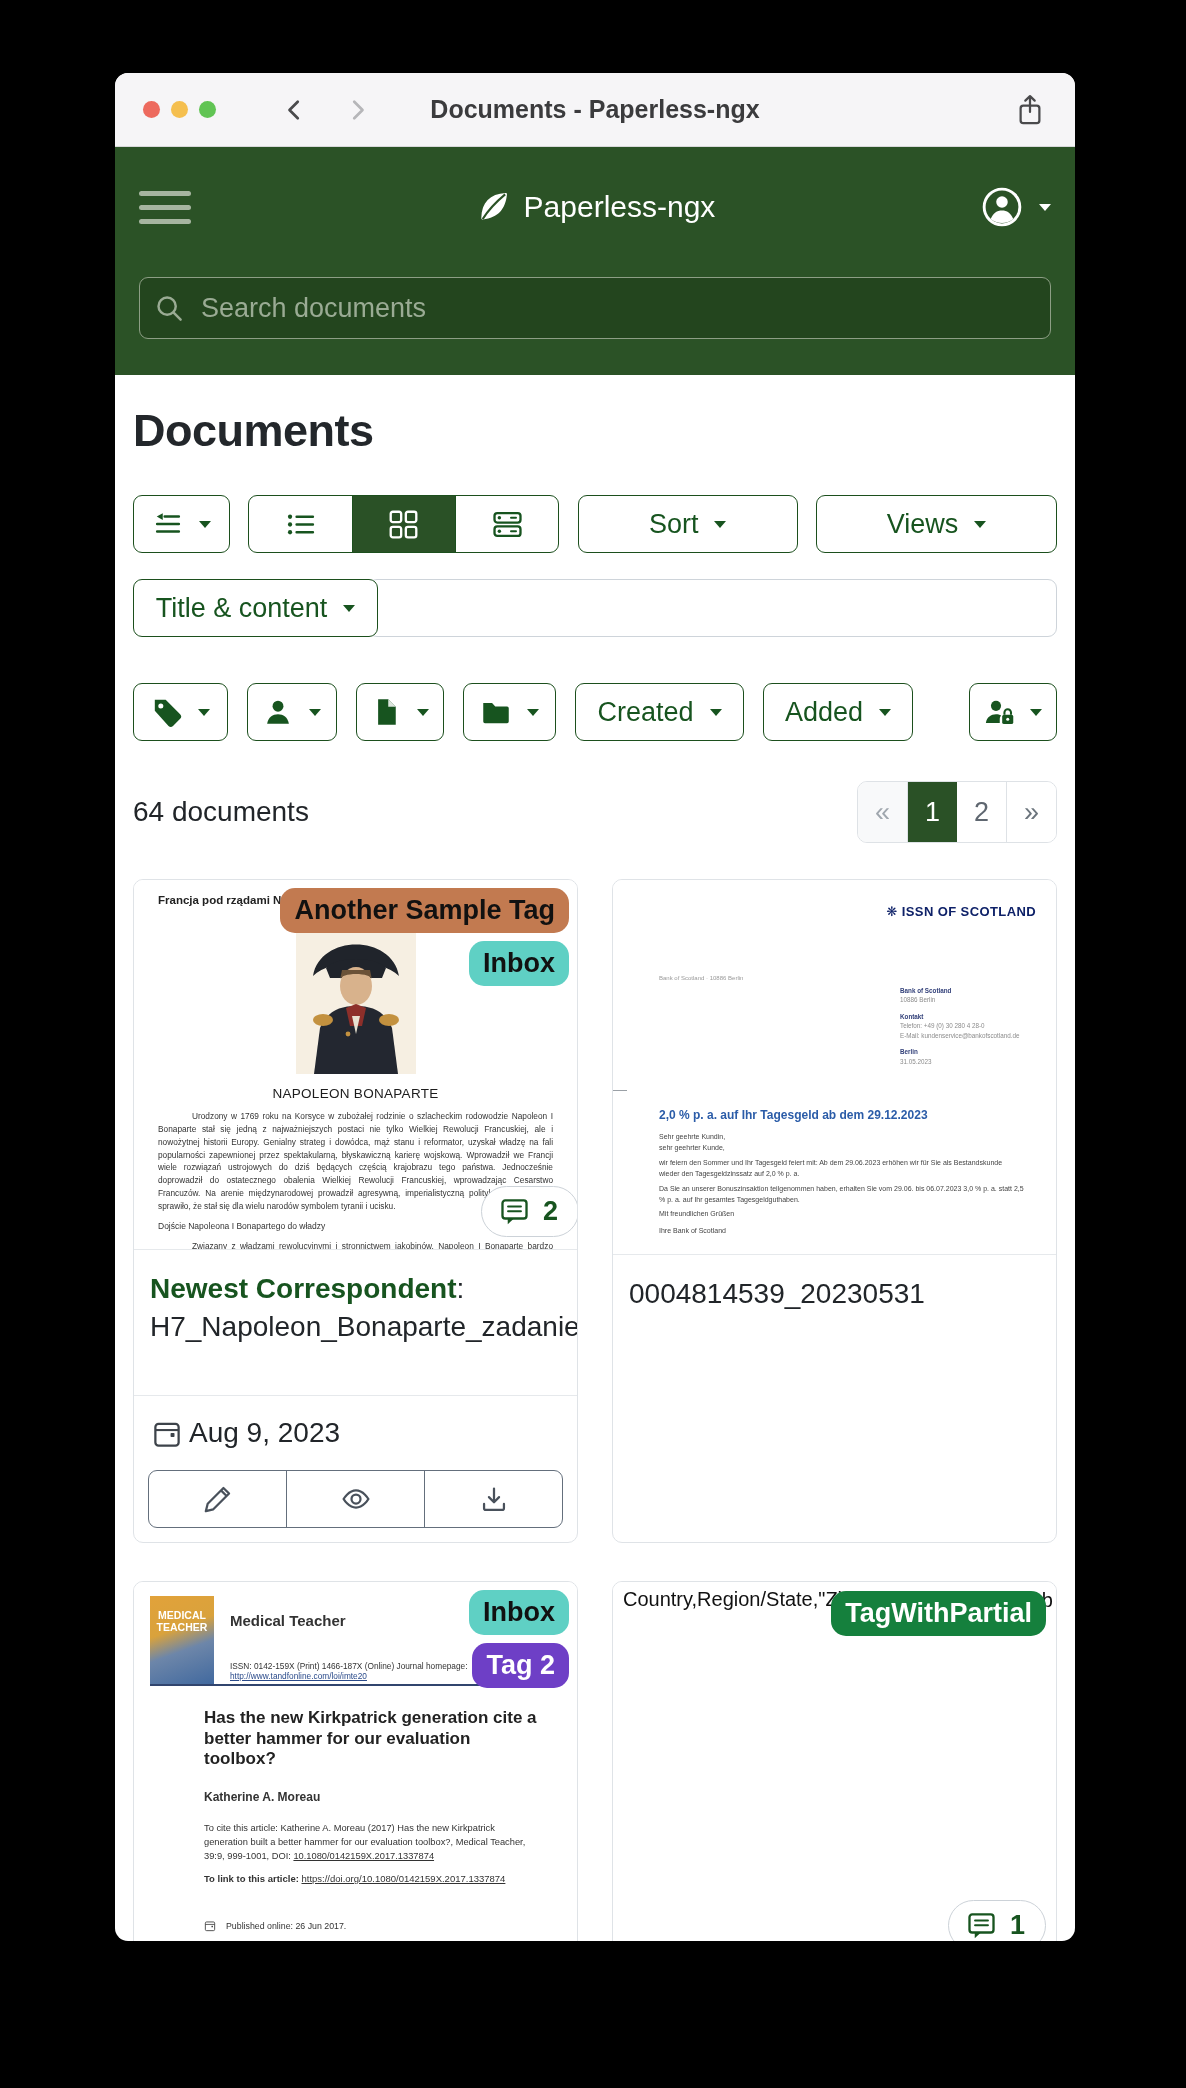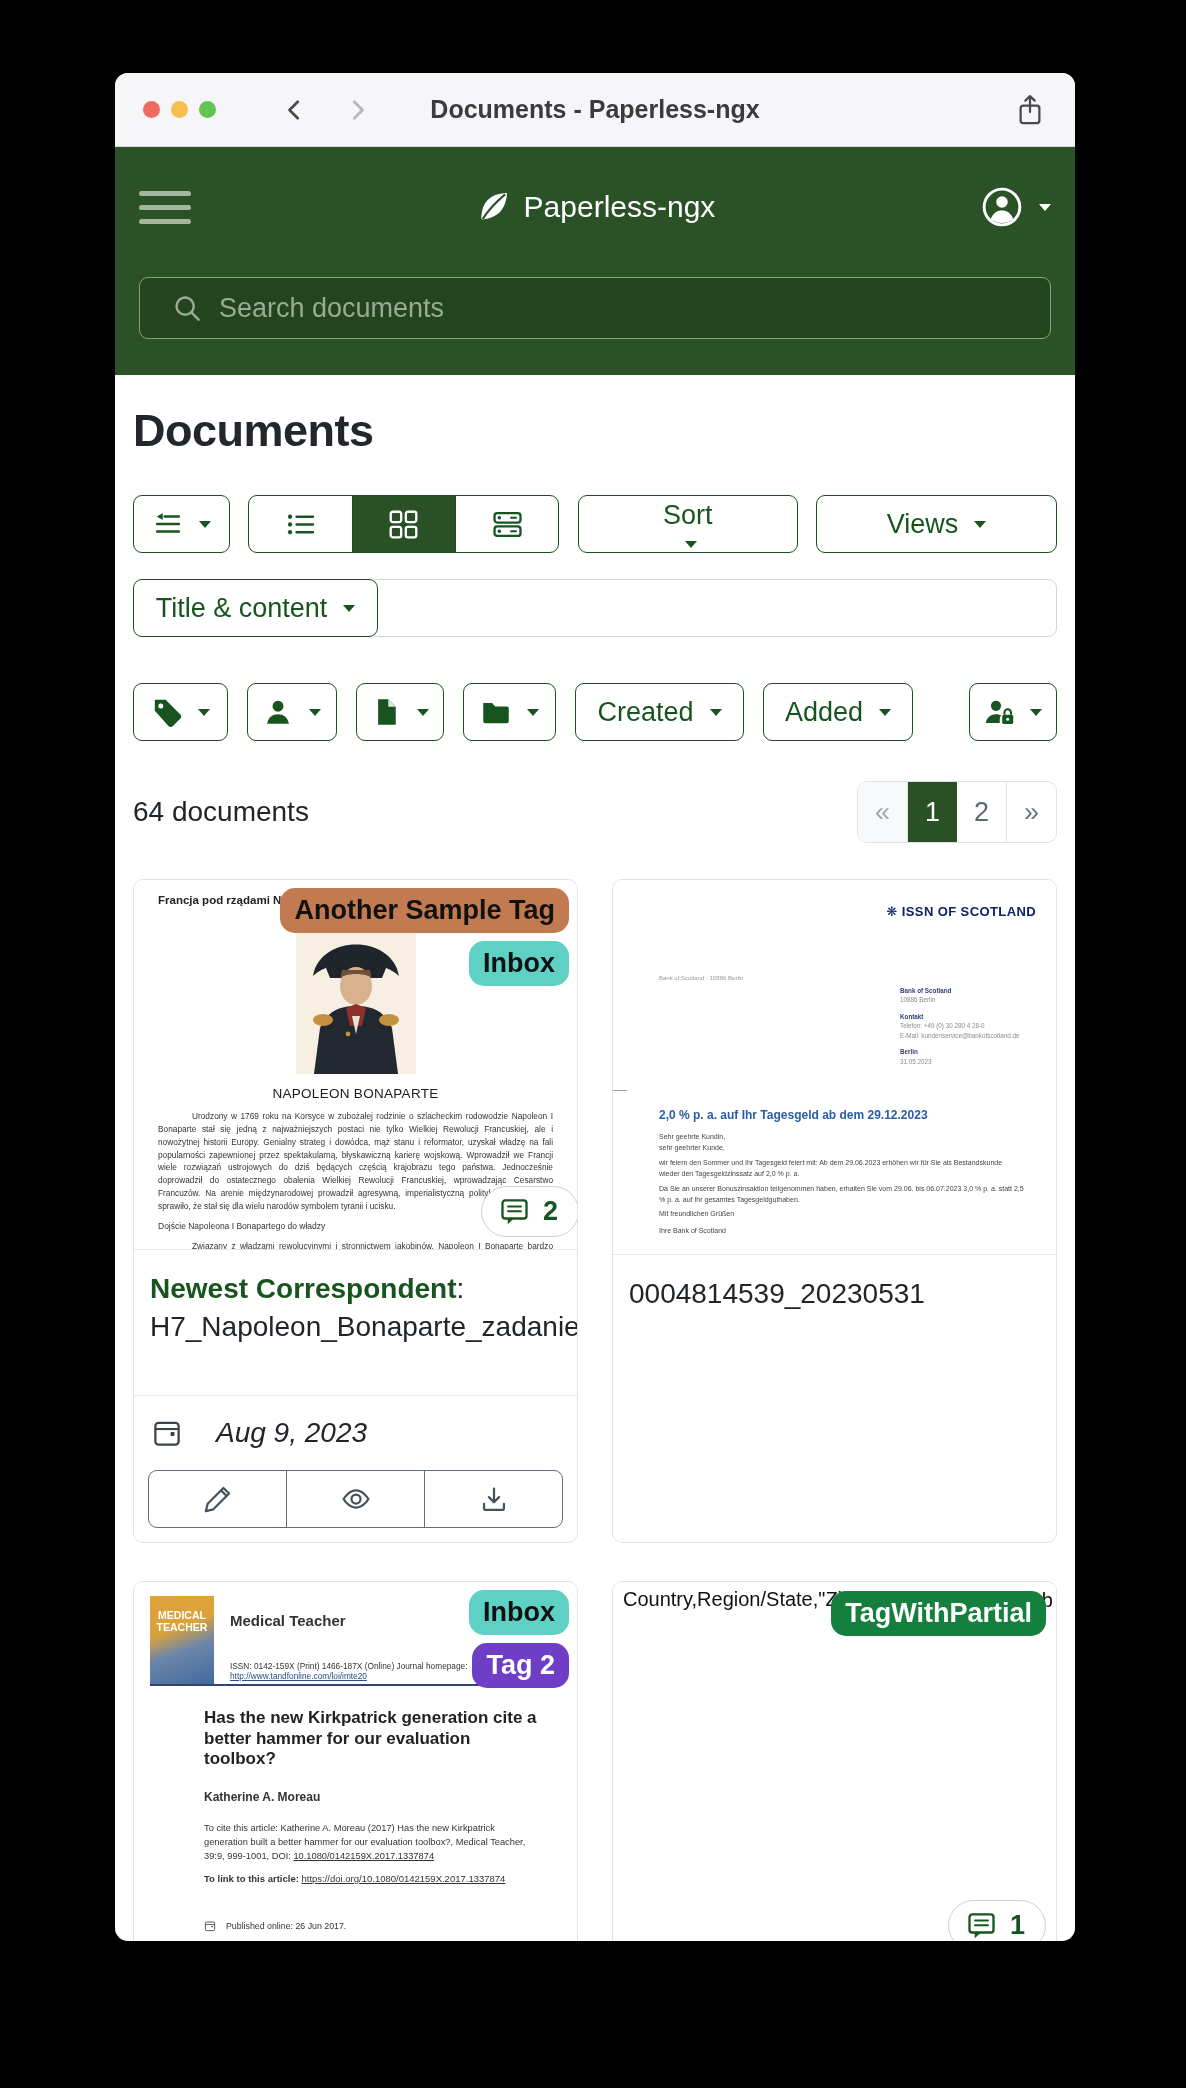--- a/index.html
+++ b/index.html
@@ -25,39 +25,39 @@
   .hamburger span{display:block;height:5px;border-radius:3px;background:#a6b5a0;margin:0 0 9px;}
   .hamburger span:last-child{margin-bottom:0;}
   .brand{position:absolute;left:0;right:0;display:flex;justify-content:center;align-items:center;gap:13px;pointer-events:none;}
   .brand svg{width:36px;height:36px;}
   .brand-name{color:#fff;font-size:30px;}
   .account{margin-left:auto;display:flex;align-items:center;gap:10px;color:#fff;z-index:2;}
   .account svg{width:42px;height:42px;}
   .cr{display:inline-block;width:0;height:0;border-left:6px solid transparent;border-right:6px solid transparent;
     border-top:7px solid currentColor;margin-left:6px;vertical-align:middle;}
   .searchbox{margin-top:46px;height:62px;background:#23451e;border:1px solid #8d9e85;border-radius:9px;
-    display:flex;align-items:center;gap:15px;padding:0 32px;box-sizing:border-box;}
+    display:flex;align-items:center;gap:15px;padding:0 14px;box-sizing:border-box;}
   .searchbox svg{width:30px;height:30px;color:#9aab94;flex:none;}
   .searchbox input{background:transparent;border:none;outline:none;color:#cfdac9;font-size:27px;width:100%;
     font-family:inherit;}
   .searchbox input::placeholder{color:#9aab94;}
   
   .content{padding:0 18px;}
   h1.page-title{margin:30px 0 0;font-size:45px;font-weight:600;color:#23272b;letter-spacing:-.5px;}
   .btn{border:1.5px solid #1c4f1d;border-radius:9px;color:#17541f;background:#fff;display:flex;
     align-items:center;justify-content:center;gap:10px;font-size:27px;box-sizing:border-box;cursor:pointer;}
   .btn svg{width:30px;height:30px;}
   .toolbar{margin-top:38px;display:flex;justify-content:space-between;height:58px;}
   .sel-btn{width:97px;}
   .view-group{width:309px;display:flex;border:1.5px solid #1c4f1d;border-radius:9px;overflow:hidden;}
   .vg-seg{flex:1;display:flex;align-items:center;justify-content:center;color:#17541f;cursor:pointer;}
   .vg-seg + .vg-seg{border-left:1.5px solid #1c4f1d;}
   .vg-seg.active{background:#2a5126;color:#fff;}
   .vg-seg svg{width:31px;height:31px;}
-  .sort-btn{width:220px;flex-direction:column;}
+  .sort-btn{width:220px;}
   .views-btn{width:241px;}
   .field-row{margin-top:26px;display:flex;height:58px;}
   .field-btn{width:245px;z-index:2;flex:none;}
   .field-input{flex:1;margin-left:-10px;border:1px solid #ced4da;border-radius:9px;padding:0 14px 0 24px;
     font-size:27px;color:#212529;outline:none;font-family:inherit;}
   .filter-row{margin-top:46px;display:flex;gap:19px;height:58px;}
   .fb-tag{width:95px}.fb-person{width:90px}.fb-doc{width:88px}.fb-folder{width:93px}
   .fb-created{width:169px}.fb-added{width:150px}.fb-perms{width:88px;margin-left:auto;}
   .count-row{margin-top:40px;display:flex;justify-content:space-between;align-items:center;}
   .count{font-size:28px;color:#212529;}
@@ -74,21 +74,21 @@
   .thumb{position:relative;border-bottom:1px solid #e6e9ec;overflow:hidden;flex:none;background:#fff;}
   .tags{position:absolute;top:8px;right:8px;display:flex;flex-direction:column;align-items:flex-end;gap:8px;}
   .tag{font-weight:700;font-size:27px;padding:5px 14px;border-radius:15px;line-height:1.3;white-space:nowrap;cursor:pointer;}
   .comment-badge{position:absolute;right:-2px;bottom:12px;background:#fff;border:1.5px solid #ccd2d8;
     border-radius:29px;display:flex;align-items:center;gap:13px;padding:9px 20px 9px 17px;color:#17541f;cursor:pointer;}
   .comment-badge svg{width:31px;height:31px;}
   .comment-count{font-size:27px;font-weight:700;}
   .card-body{padding:20px 16px 6px;font-size:28px;line-height:1.34;color:#212529;}
   .corr{color:#17541f;font-weight:700;cursor:pointer;}
   .card-footer{margin-top:auto;border-top:1px solid #e6e9ec;padding:14px 14px 14px;}
-  .meta{display:flex;align-items:center;gap:34px;font-size:28px;color:#212529;padding:7px 4px;font-style:italic;}
+  .meta{display:flex;align-items:flex-end;gap:7px;font-size:28px;color:#212529;padding:7px 4px;}
   .meta svg{width:30px;height:30px;color:#3d434a;flex:none;}
   .actions{margin-top:14px;display:flex;border:1.5px solid #646f7c;border-radius:9px;overflow:hidden;height:56px;}
   .action{flex:1;display:flex;align-items:center;justify-content:center;color:#49515b;cursor:pointer;}
   .action + .action{border-left:1.5px solid #646f7c;}
   .action svg{width:30px;height:30px;}
   
   .t-nap{height:370px;padding:14px 24px;box-sizing:border-box;}
   .nap-head{font-size:11.5px;font-weight:700;color:#222;}
   .nap-img{display:block;margin:10px auto 0;}
   .nap-cap{text-align:center;font-size:13.5px;color:#1d1d1d;margin-top:12px;letter-spacing:.3px;}

